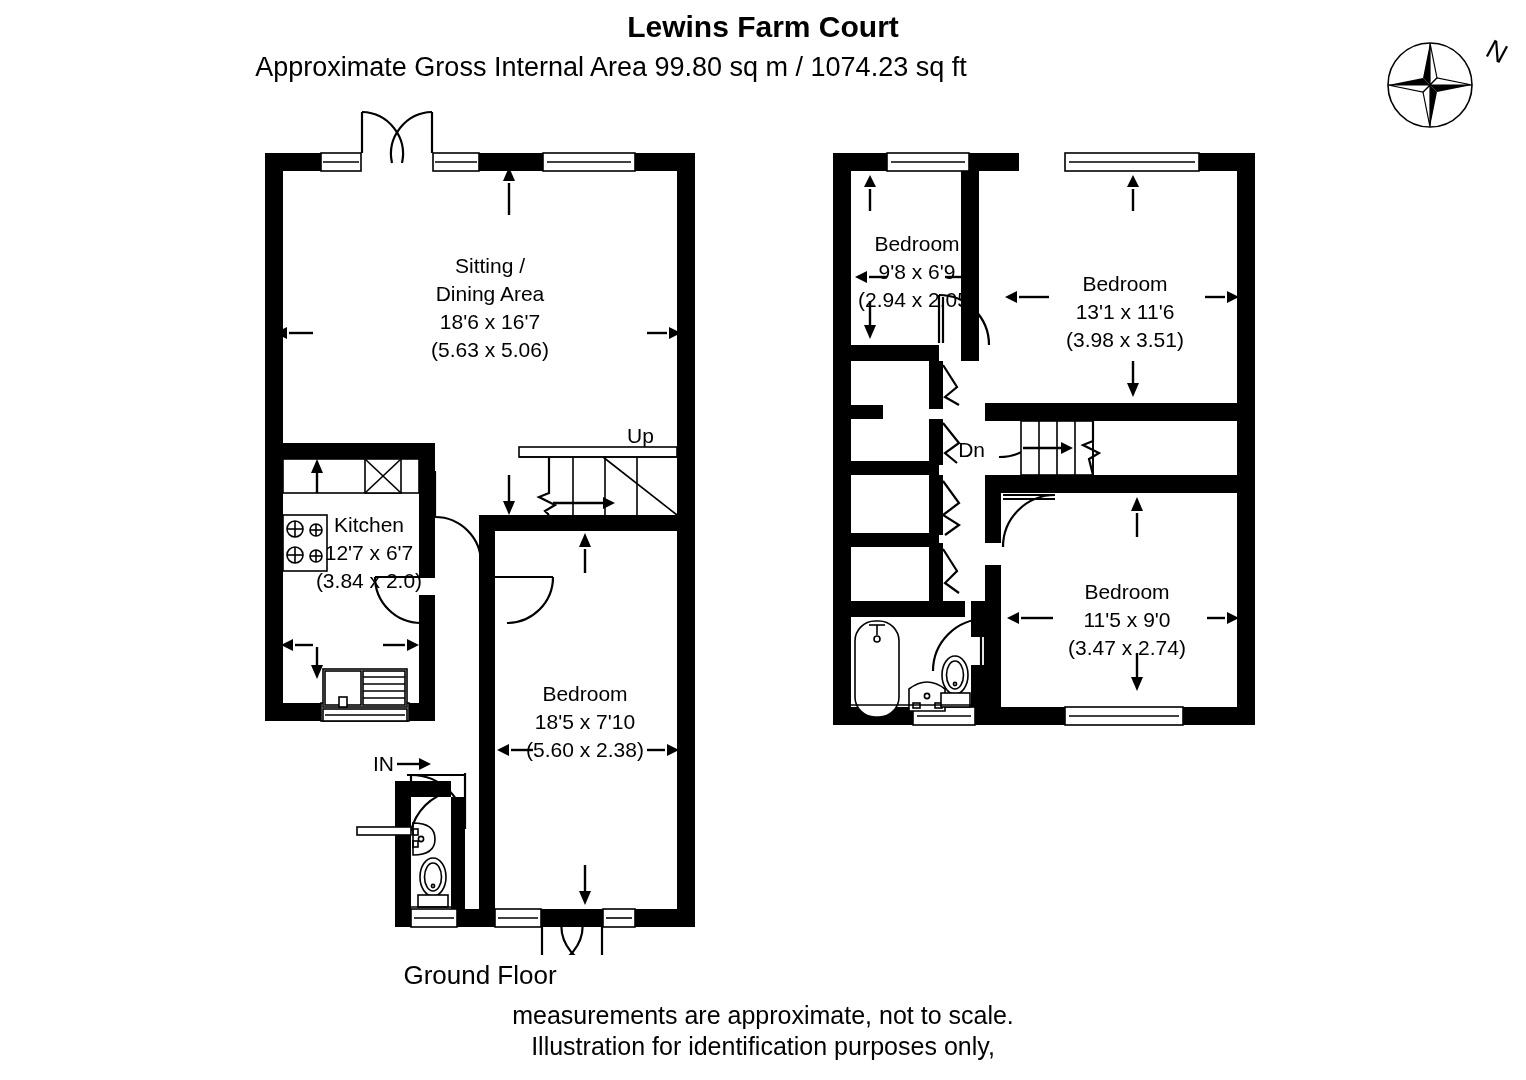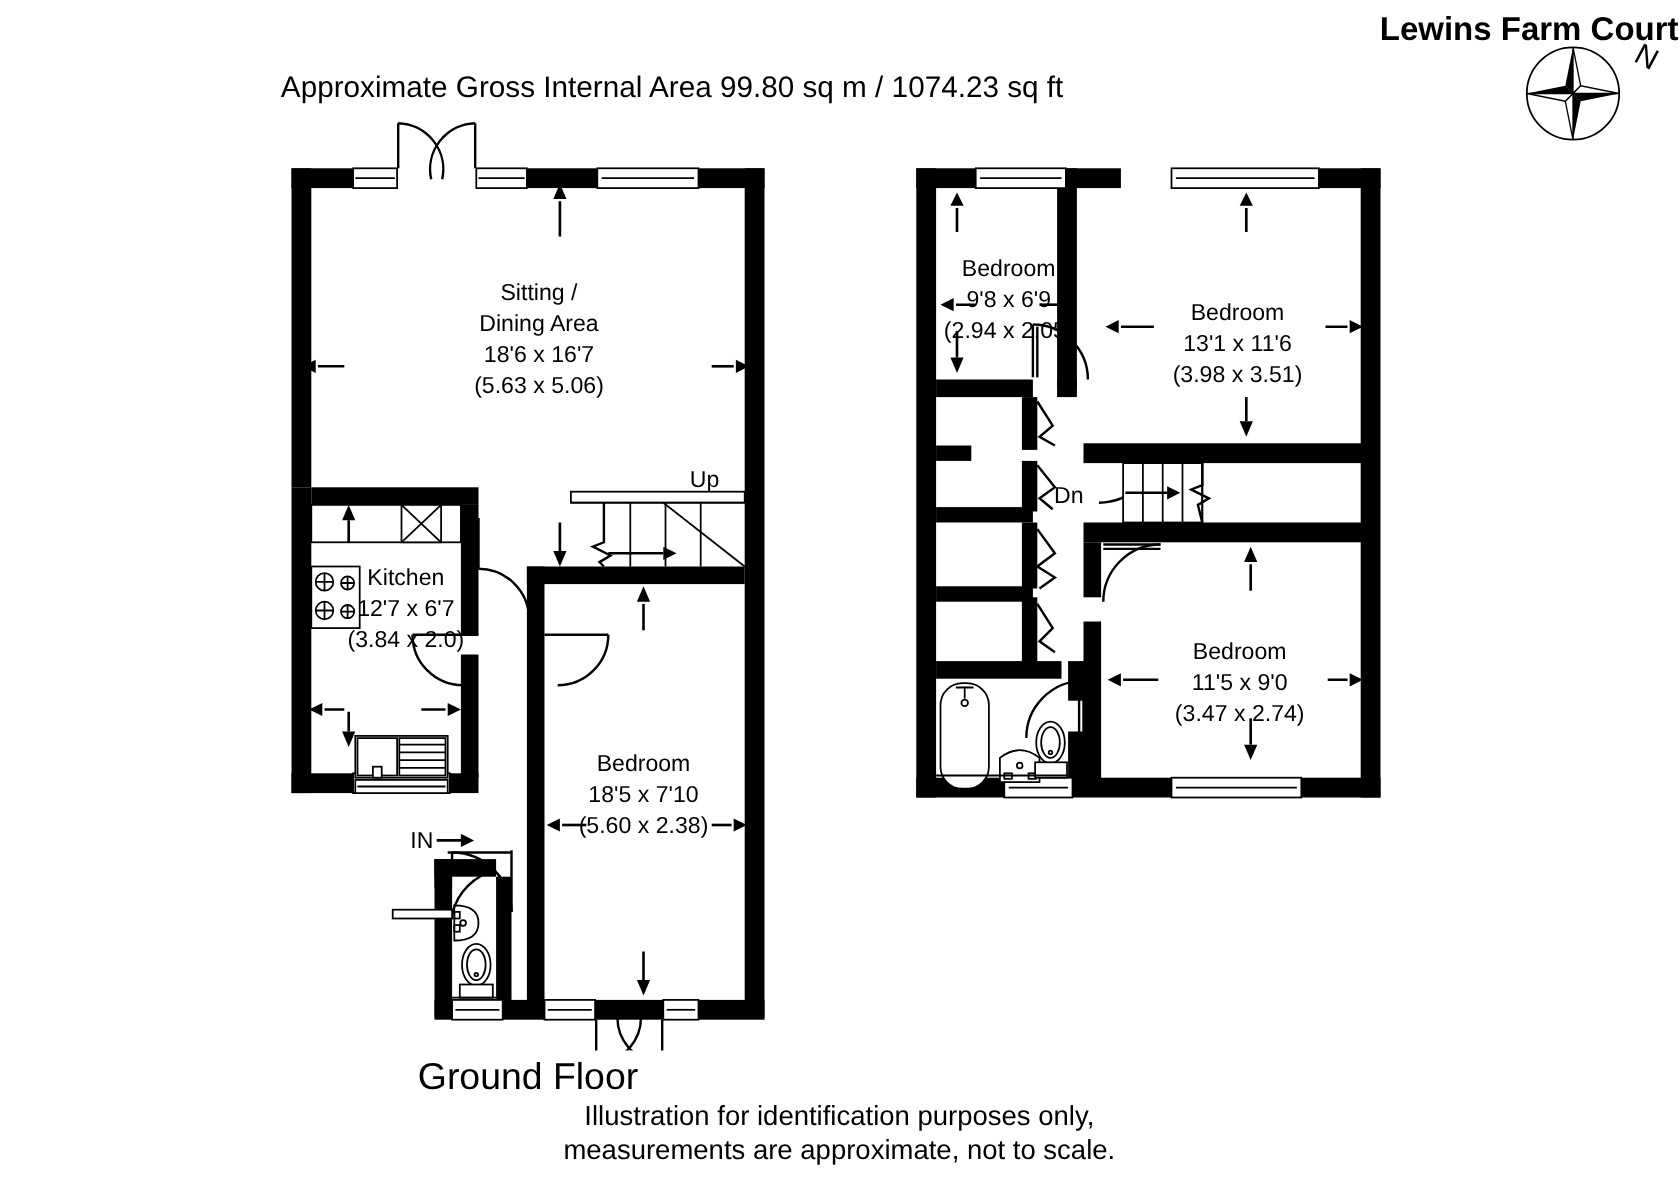--- a/index.html
+++ b/index.html
@@ -18,36 +18,36 @@
   #plan-root {
     position: absolute;
     left: 0; top: 0;
     width: 1526px;
     height: 1080px;
   }
   .hdr-title {
     position: absolute;
     left: 0; top: 10px;
     width: 1526px;
-    text-align: right;
+    text-align: center;
     font-size: 30px;
     font-weight: bold;
     letter-spacing: 0px;
   }
   .hdr-sub {
     position: absolute;
-    left: 0; top: 64px;
+    left: 0; top: 52px;
     width: 1222px;
     text-align: center;
     font-size: 27px;
     font-weight: normal;
   }
   .floor-label {
     position: absolute;
-    font-size: 34px;
+    font-size: 26px;
     font-weight: normal;
     text-align: center;
   }
   #ground-floor-label { left: 300px; top: 960px; width: 360px; }
   #first-floor-label  { left: 870px; top: 960px; width: 360px; }
   .footer {
     position: absolute;
     left: 0; top: 1000px;
     width: 1526px;
     text-align: center;
@@ -528,17 +528,17 @@
       <text class="roomtext" x="302" y="522">11'5 x 9'0</text>
       <text class="roomtext" x="302" y="550">(3.47 x 2.74)</text>
     </g>
 
   </svg>
   </div>
 
   <div class="floor-label" id="ground-floor-label">Ground Floor</div>
 
   <div class="footer">
+    <div>measurements are approximate, not to scale.</div>
     <div>Illustration for identification purposes only,</div>
-    <div>measurements are approximate, not to scale.</div>
   </div>
 
 </div>
 
 </body></html>

